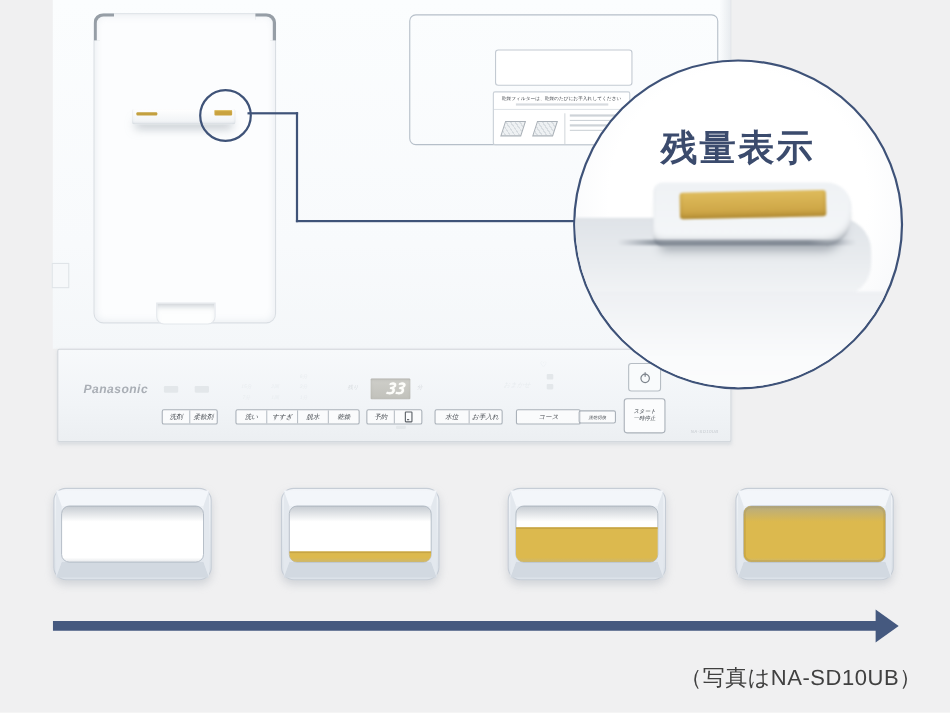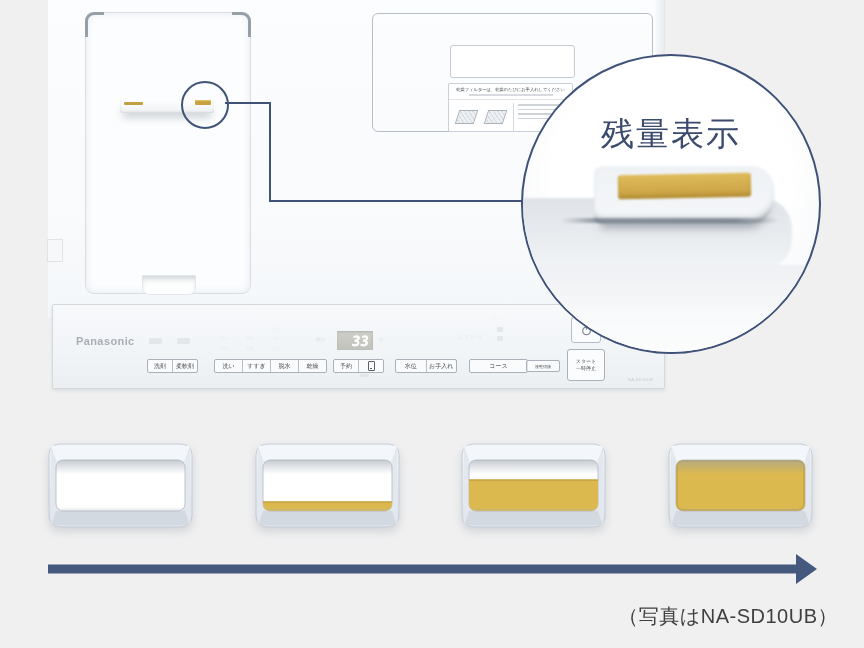--- a/index.html
+++ b/index.html
@@ -36,23 +36,23 @@
   .warn-title{font-size:4.5px;color:#40454b;white-space:nowrap;text-align:center;margin-top:3px;transform:scale(.95);}
   .warn-sub{width:84px;height:2px;background:#d7dbdf;margin:2px auto 3px;}
   .warn-body{display:flex;border-top:1px solid #e0e4e8;height:34px;}
   .warn-icons{width:58px;display:flex;align-items:center;justify-content:space-around;padding:0 3px;}
   .warn-ic{width:17px;height:12px;border:1px solid #aab1b8;transform:skewX(-18deg);background:
     repeating-linear-gradient(45deg,#eef1f3 0 2px,#d8dde1 2px 3px);}
   .warn-div{width:1px;background:#d4d9dd;margin:3px 0;}
   .warn-lines{flex:1;padding:4px 4px;}
   .warn-line{height:1.5px;background:#ced3d8;margin-bottom:3px;}
   
-  .panel{position:absolute;left:4px;top:304px;width:611px;height:83px;
+  .panel{position:absolute;left:4px;top:317px;width:611px;height:83px;
     background:linear-gradient(180deg,#f7f9fb 0%,#f1f4f7 60%,#eceff2 100%);
-    border:1px solid #d3d8dd;border-radius:2px;box-shadow:0 2px 3px rgba(200,206,212,.5);}
+    border:1px solid #d3d8dd;border-radius:2px;box-shadow:0 2px 3px rgba(200,206,212,.5);font-style:italic;}
   .brand{position:absolute;left:23px;top:30px;font-size:11px;font-weight:bold;color:#a9aeb5;letter-spacing:.4px;}
   .ghost{color:#e8ecef;position:absolute;font-size:4.5px;width:16px;text-align:center;}
   .gblob{position:absolute;background:#e3e7ea;border-radius:1px;}
   .disp-pre,.disp-suf{position:absolute;top:31px;font-size:5px;color:#d9dde0;}
   .disp-box{position:absolute;left:284px;top:26px;width:36px;height:19px;border-radius:1px;
     background:linear-gradient(180deg,#cfcfca,#c1c1bb);box-shadow:inset 0 1px 2px rgba(120,120,115,.35);
     display:flex;align-items:center;justify-content:flex-end;padding-right:4px;box-sizing:border-box;}
   .disp-val{font-family:"DejaVu Sans Mono",monospace;font-weight:bold;font-size:14px;color:#fdfdfa;
     transform:skewX(-8deg);text-shadow:0 0 1px #ffffff;}
   .pwr{position:absolute;left:518px;top:12px;width:28px;height:24px;border:1px solid #b6bdc4;border-radius:3px;
@@ -67,21 +67,21 @@
   .start-btn{position:absolute;left:514px;top:44px;width:36px;height:30px;border:1px solid #aab1b9;
     border-radius:3px;background:#fbfcfd;display:flex;flex-direction:column;align-items:center;
     justify-content:center;line-height:1.5;font-size:5px;color:#3e444b;}
   .model{position:absolute;left:575px;top:72px;font-size:4px;color:#c6cbd0;letter-spacing:.3px;}
   
   .small-circle{position:absolute;left:181px;top:81px;width:44px;height:44px;border:2px solid #3f5378;
     border-radius:50%;}
   .cl{position:absolute;background:#3f5378;}
   .magnifier{position:absolute;left:521px;top:54px;width:296px;height:296px;border:2.5px solid #3e5278;
     border-radius:50%;background:radial-gradient(circle at 50% 42%,#ffffff 52%,#eef1f5 100%);overflow:hidden;}
-  .mag-title{position:absolute;left:0;top:56px;width:100%;text-align:center;font-size:33px;font-weight:normal;
+  .mag-title{position:absolute;left:0;top:56px;width:100%;text-align:center;font-size:33px;font-weight:bold;
     color:#3b4b6d;letter-spacing:2px;z-index:3;}
   .mag-photo{position:absolute;left:0;top:0;width:100%;height:100%;filter:blur(1.2px);}
   .rail{position:absolute;left:-8px;top:142px;width:277px;height:72px;border-radius:0 30px 30px 0;
     background:linear-gradient(180deg,#dfe3e8 0%,#e9ecef 55%,#f2f4f6 100%);}
   .tank-tab{position:absolute;left:71px;top:110px;width:180px;height:58px;border-radius:8px 22px 26px 8px;
     background:linear-gradient(180deg,#eff2f5,#f5f7f9);
     box-shadow:inset 0 -9px 9px -7px rgba(85,95,108,.85),0 11px 9px -7px rgba(95,105,118,.5);}
   .tank-gold{position:absolute;left:95px;top:118px;width:133px;height:24px;border-radius:3px;
     background:linear-gradient(180deg,#dfbc5c,#c89f40);transform:rotate(-1.2deg);
     box-shadow:inset 0 -3px 4px rgba(120,90,20,.3);}

